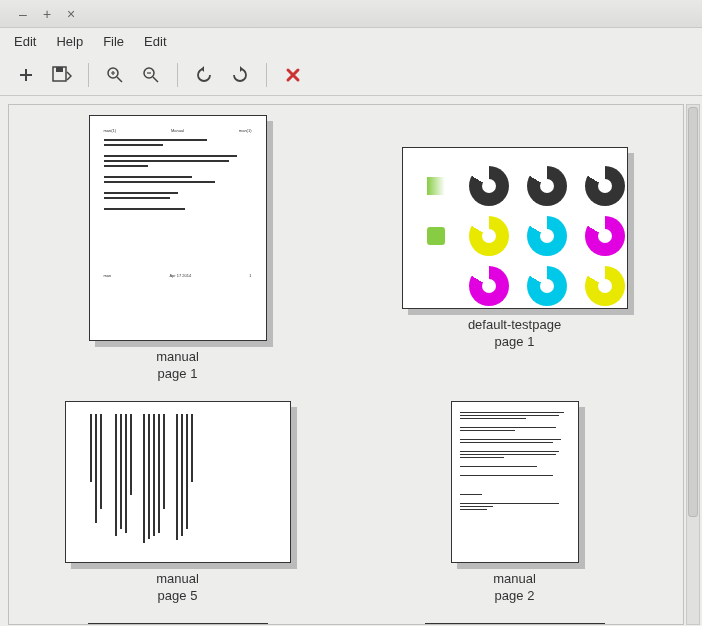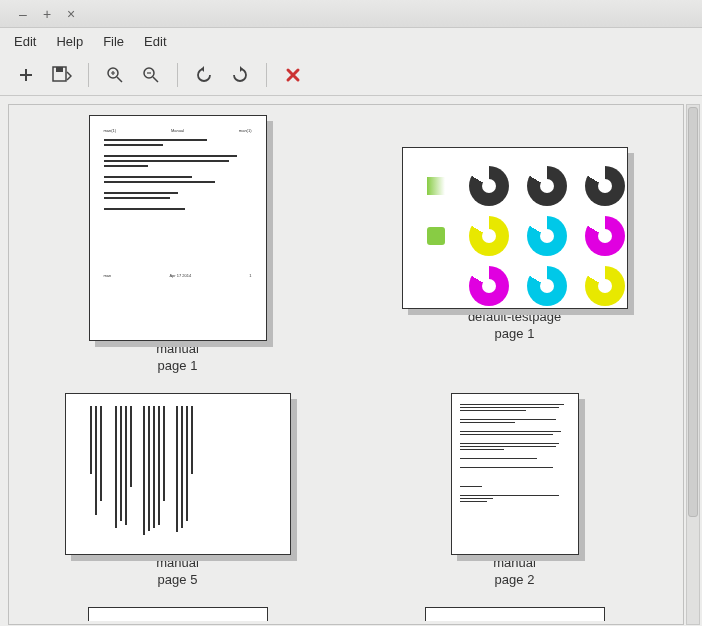--- a/index.html
+++ b/index.html
@@ -14,21 +14,21 @@
 .tsep { width: 1px; height: 24px; background: #c0c0bf; margin: 0 6px; }
 .content { position: relative; height: 530px; background: #ededec; overflow: hidden; }
 .scrollview { position: absolute; left: 8px; top: 8px; right: 18px; bottom: 1px; background: #ededec; border: 1px solid #c0c0bf; overflow: hidden; }
 .scrollbar { position: absolute; right: 2px; top: 8px; width: 14px; bottom: 1px; background: #e0e0df; border: 1px solid #c8c8c7; }
 .thumb { position: absolute; left: 1px; right: 1px; top: 2px; height: 410px; background: #cececd; border-radius: 3px; border: 1px solid #b8b8b7; }
 .grid { display: grid; grid-template-columns: 1fr 1fr; padding: 0; }
 .cell { display: flex; flex-direction: column; align-items: center; padding: 10px 4px 8px 4px; cursor: pointer; }
 .pgwrap { position: relative; }
 .shadow { position: absolute; left: 6px; top: 6px; width: 100%; height: 100%; background: #bbb; }
 .page { position: relative; background: #fff; border: 1px solid #333; }
-.label { text-align: center; margin-top: 0; line-height: 1.3; color: #333; }
+.label { text-align: center; margin-top: 8px; line-height: 1.3; color: #333; }
 
 
 .p1 { width: 178px; height: 226px; padding: 12px 14px; }
 .p1 .ln { height: 2px; background: #333; margin-bottom: 3px; }
 .p1 .sp { height: 6px; }
 .p1 .hdr { display:flex; justify-content:space-between; font-size:4px; color:#333; }
 
 
 .p2 { width: 226px; height: 162px; padding: 18px 14px 12px 24px; }
 .p2grid { display: grid; grid-template-columns: 24px repeat(3, 1fr); grid-template-rows: repeat(3,1fr); gap: 10px 18px; height: 100%; align-items: center; }

